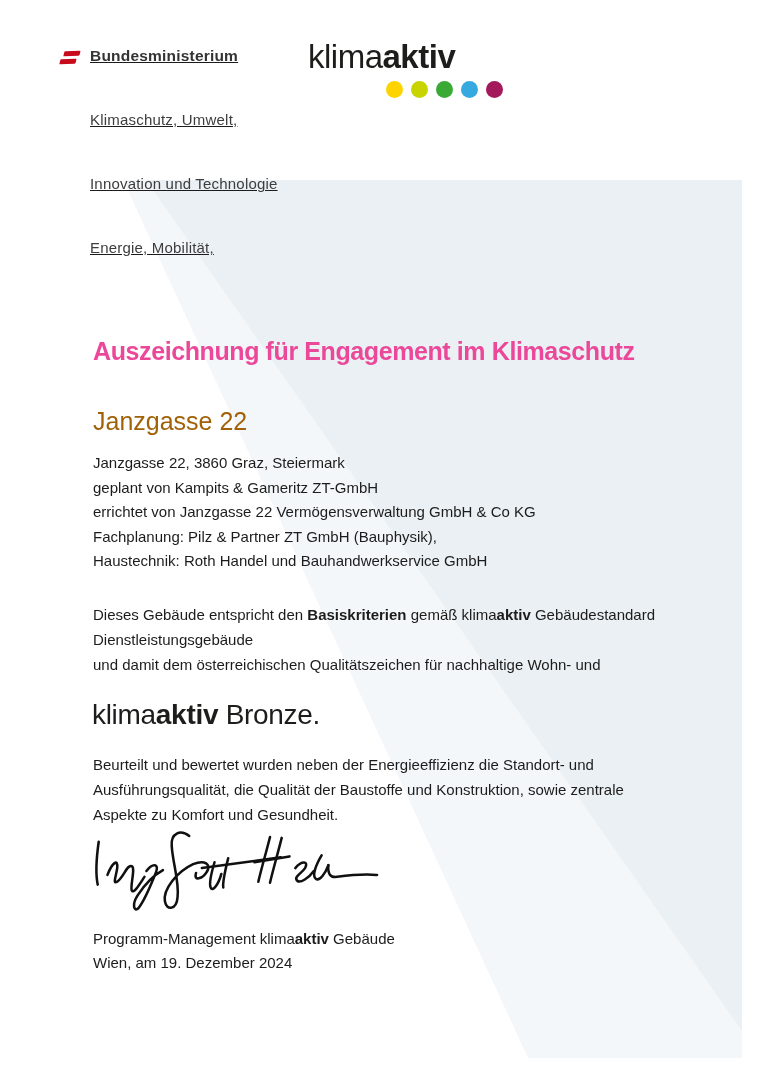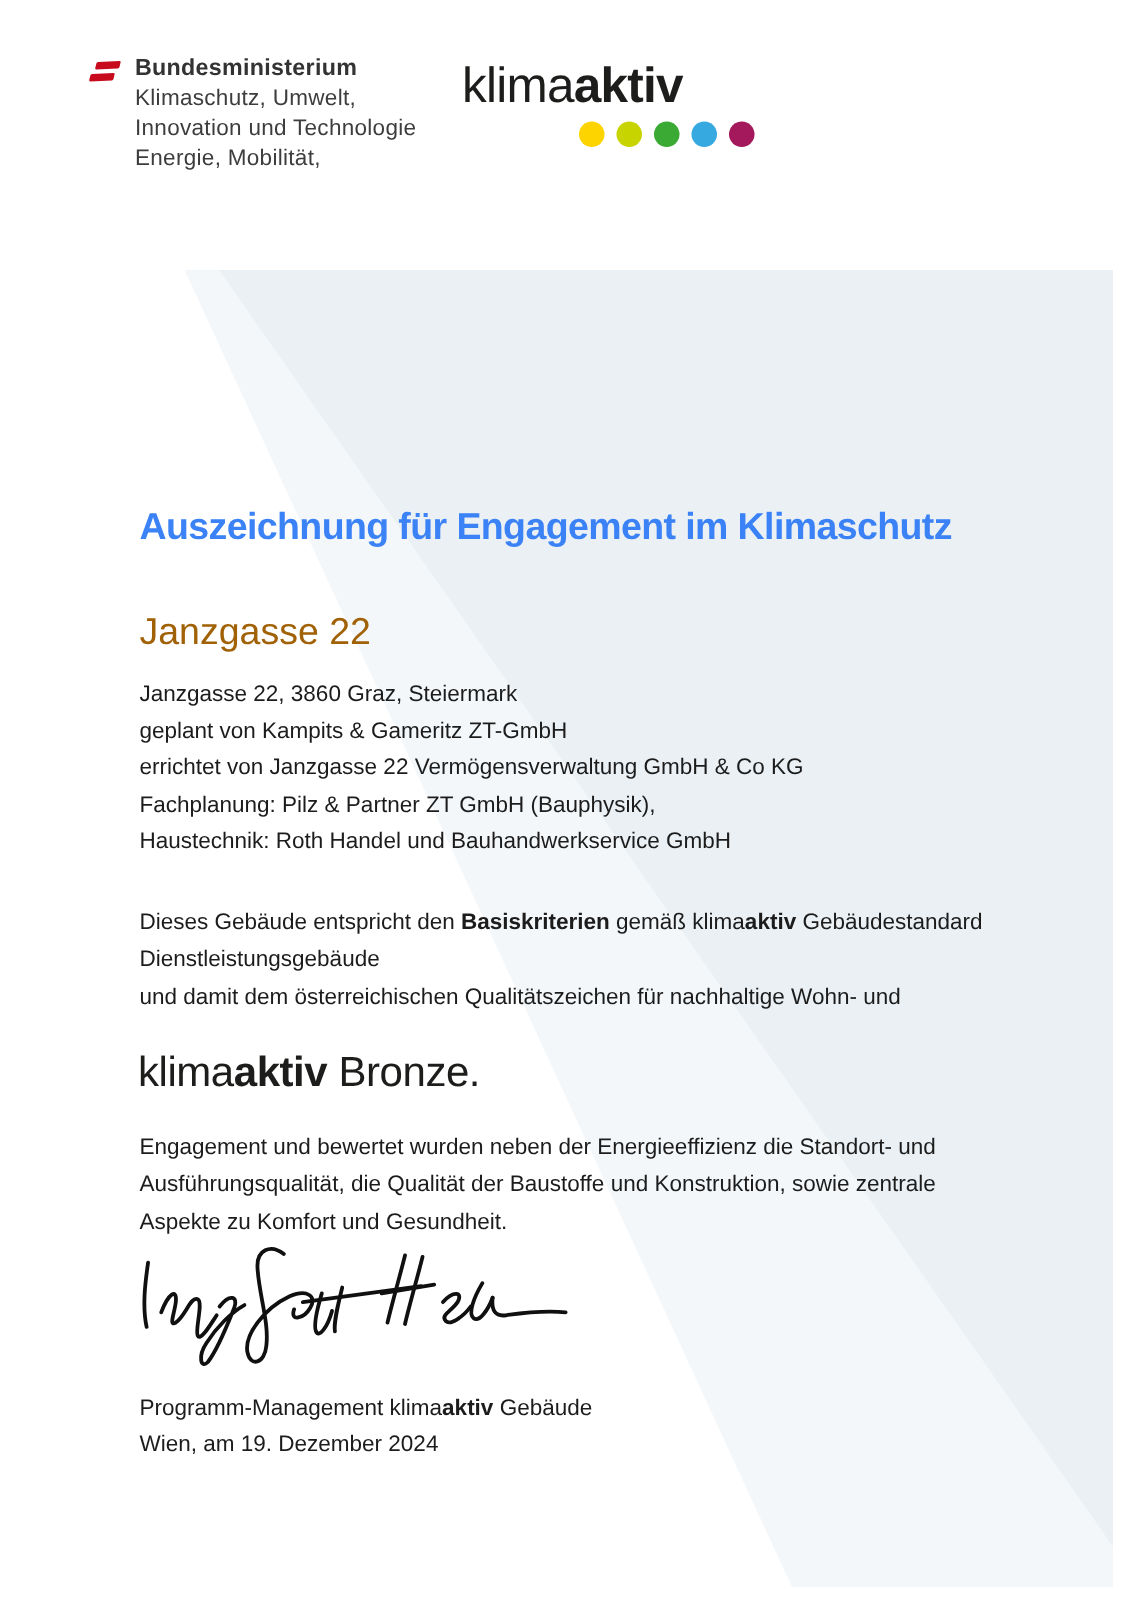--- a/index.html
+++ b/index.html
@@ -11,39 +11,39 @@
     overflow: hidden;
     font-family: "Liberation Sans", sans-serif;
     color: #1c1c1c;
   }
   
   .band { position:absolute; inset:0; z-index:0; }
   .band-light { clip-path: polygon(123px 180px, 742px 180px, 742px 1058px, 528px 1058px); }
   .band-main  { clip-path: polygon(146px 180px, 742px 180px, 742px 1031px); }
 
   
-  .ministry { position:absolute; left:57px; top:36px; z-index:2; display:flex; }
+  .ministry { position:absolute; left:57px; top:46px; z-index:2; display:flex;text-decoration:underline; }
   .flag { position:relative; width:26px; height:18px; margin-top:4px; flex:0 0 auto; }
   .flagbar { position:absolute; height:4.6px; width:16px; border-radius:1px; }
   .fb-top    { left:7px; top:1px;  transform: skewX(-16deg) rotate(-3deg); }
   .fb-bottom { left:3px; top:9px;  transform: skewX(-16deg) rotate(-3deg); }
   .ministry-text { margin-left:7px; }
   .ministry-name { font-size:15.5px; font-weight:700; color:#333333; letter-spacing:0.2px; line-height:20px; }
-  .ministry-line { font-size:15px; color:#3d3d3d; letter-spacing:0.2px; line-height:20px; white-space:nowrap; }
+  .ministry-line { font-size:15px; color:#3d3d3d; letter-spacing:0.2px; line-height:20px; white-space:nowrap;margin-top:44px; }
 
   
   .brand-name { position:absolute; left:308px; top:38px; z-index:2; font-size:33px; color:#1d1d1b; letter-spacing:-0.5px; }
   .brand-dots { position:absolute; left:386px; top:81px; z-index:2; display:flex; gap:8px; }
   .dot { width:17px; height:17px; border-radius:50%; }
 
   .b { font-weight:700; }
 
   .title {
     position:absolute; left:93px; top:337px; z-index:2; margin:0;
-    font-size:25px; font-weight:700; color:#3b82f6; letter-spacing:-0.4px; white-space:nowrap;
+    font-size:25px; font-weight:700; color:#ec4899; letter-spacing:-0.4px; white-space:nowrap;
   }
   .project-name {
     position:absolute; left:93px; top:407px; z-index:2; margin:0;
     font-size:25px; font-weight:400; color:#a16207; white-space:nowrap;
   }
   .details    { position:absolute; left:93px; top:451px; z-index:2; font-size:15px; line-height:24.5px; }
   .statement  { position:absolute; left:93px; top:602px; z-index:2; font-size:15px; line-height:25px; }
   .award      { position:absolute; left:92px; top:699px; z-index:2; font-size:28px; color:#1d1d1b; letter-spacing:-0.3px; white-space:nowrap; }
   .assessment { position:absolute; left:93px; top:752px; z-index:2; font-size:15px; line-height:25px; }
   .line { white-space:nowrap; }
@@ -98,21 +98,21 @@
 
   <div class="statement">
     <div class="line"><span>Dieses Gebäude entspricht den </span><span class="b">Basiskriterien</span><span> gemäß klima</span><span class="b">aktiv</span><span> Gebäudestandard</span></div>
     <div class="line">Dienstleistungsgebäude</div>
     <div class="line">und damit dem österreichischen Qualitätszeichen für nachhaltige Wohn- und</div>
   </div>
 
   <div class="award"><span>klima</span><span class="b">aktiv</span><span> Bronze.</span></div>
 
   <div class="assessment">
-    <div class="line">Engagement und bewertet wurden neben der Energieeffizienz die Standort- und</div>
+    <div class="line">Beurteilt und bewertet wurden neben der Energieeffizienz die Standort- und</div>
     <div class="line">Ausführungsqualität, die Qualität der Baustoffe und Konstruktion, sowie zentrale</div>
     <div class="line">Aspekte zu Komfort und Gesundheit.</div>
   </div>
 
   <svg class="signature" viewBox="0 0 300 92" aria-hidden="true">
     <path d="M11,16 C9,30 7,46 10,60"></path>
     <path d="M20,50 C25,37 31,33 30,43 C29,51 25,60 30,57 C37,52 40,39 45,41 C49,43 43,62 45,66 C47,70 54,58 58,52"></path>
     <path d="M60,46 C67,37 73,39 70,47 C66,57 59,75 52,84 C47,89 45,80 51,71 C58,60 68,50 77,45"></path>
     <path d="M104,10 C95,3 85,7 86,20 C87,38 94,57 92,73 C91,85 81,88 79,77 C77,65 91,47 108,39 C120,34 127,39 122,47 C118,54 108,57 111,48"></path>
     <path d="M130,37 C127,47 124,58 126,63 C128,68 134,60 137,49"></path>

